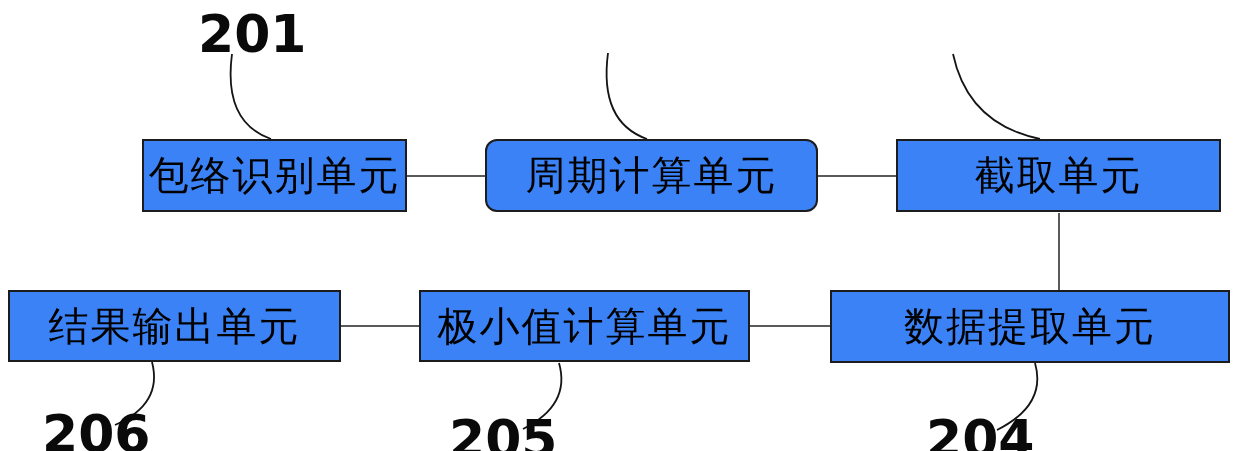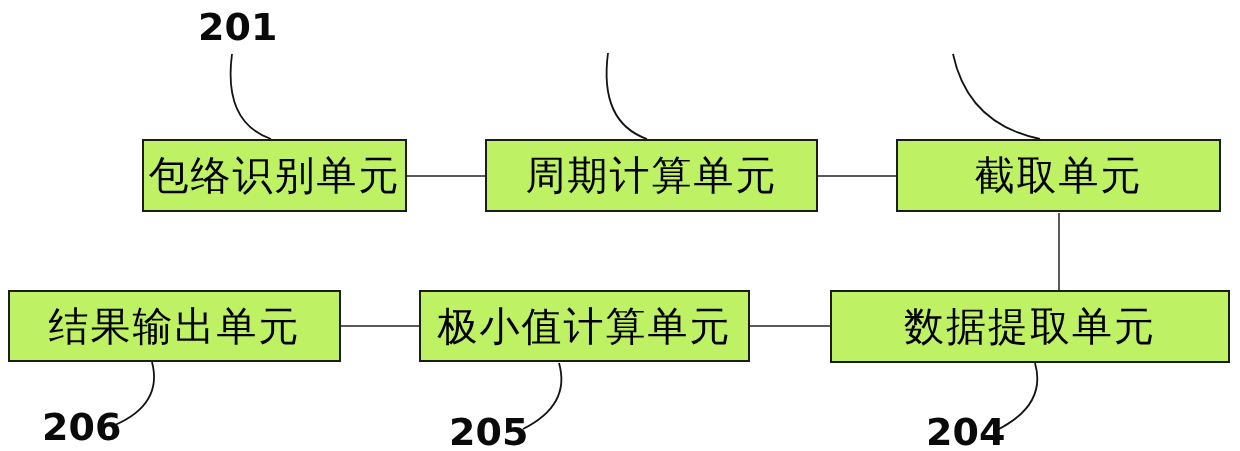--- a/index.html
+++ b/index.html
@@ -8,37 +8,37 @@
     width:1240px;height:451px;
     background:#ffffff;
     overflow:hidden;
     font-family:"Liberation Sans","DejaVu Sans",sans-serif;
   }
   .wires{position:absolute;left:0;top:0;width:1240px;height:451px;}
   .unit-box{
     position:absolute;
     box-sizing:border-box;
     border:2px solid #1c1c1c;
-    background:#bef264;
+    background:#3b82f6;
     display:flex;align-items:center;justify-content:center;
     font-family:"Liberation Serif","DejaVu Serif",serif;
     font-size:40px;color:#000000;
     letter-spacing:2px;
     white-space:nowrap;
   }
   .ref-num{
     position:absolute;
     font-family:"DejaVu Sans","Liberation Sans",sans-serif;
     font-weight:700;
-    font-size:38px;color:#0a0a0a;
+    font-size:52px;color:#0a0a0a;
     line-height:1;
   }
   
   .b201{left:142px;top:139px;width:265px;height:73px;}
-  .b202{left:485px;top:139px;width:333px;height:73px;}
+  .b202{left:485px;top:139px;width:333px;height:73px;border-radius:12px;}
   .b203{left:896px;top:139px;width:325px;height:73px;}
   .b206{left:8px;  top:290px;width:333px;height:72px;}
   .b205{left:419px;top:290px;width:331px;height:72px;}
   .b204{left:830px;top:290px;width:400px;height:73px;}
   
   .r201{left:198px;top:8px;}
   .r202{left:569px;top:13px;}
   .r203{left:912px;top:15px;}
   .r206{left:42px; top:408px;}
   .r205{left:449px;top:413px;}

